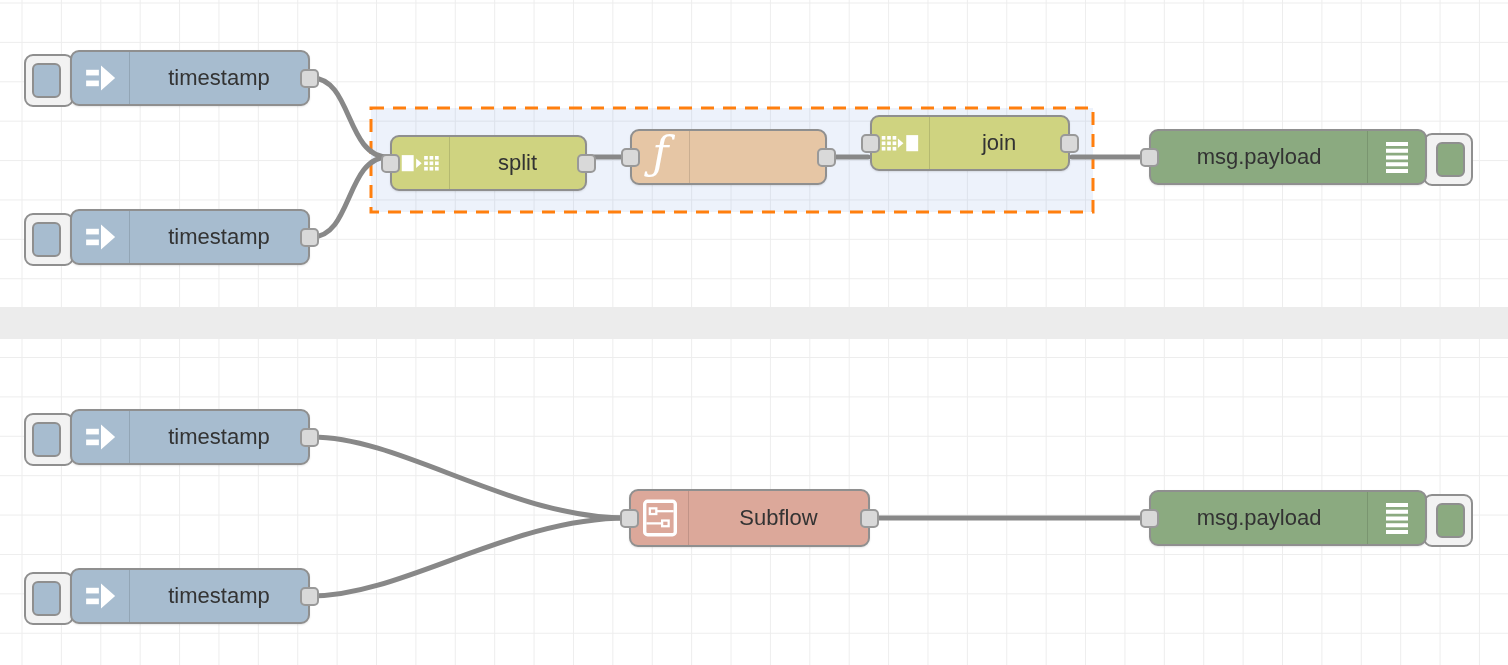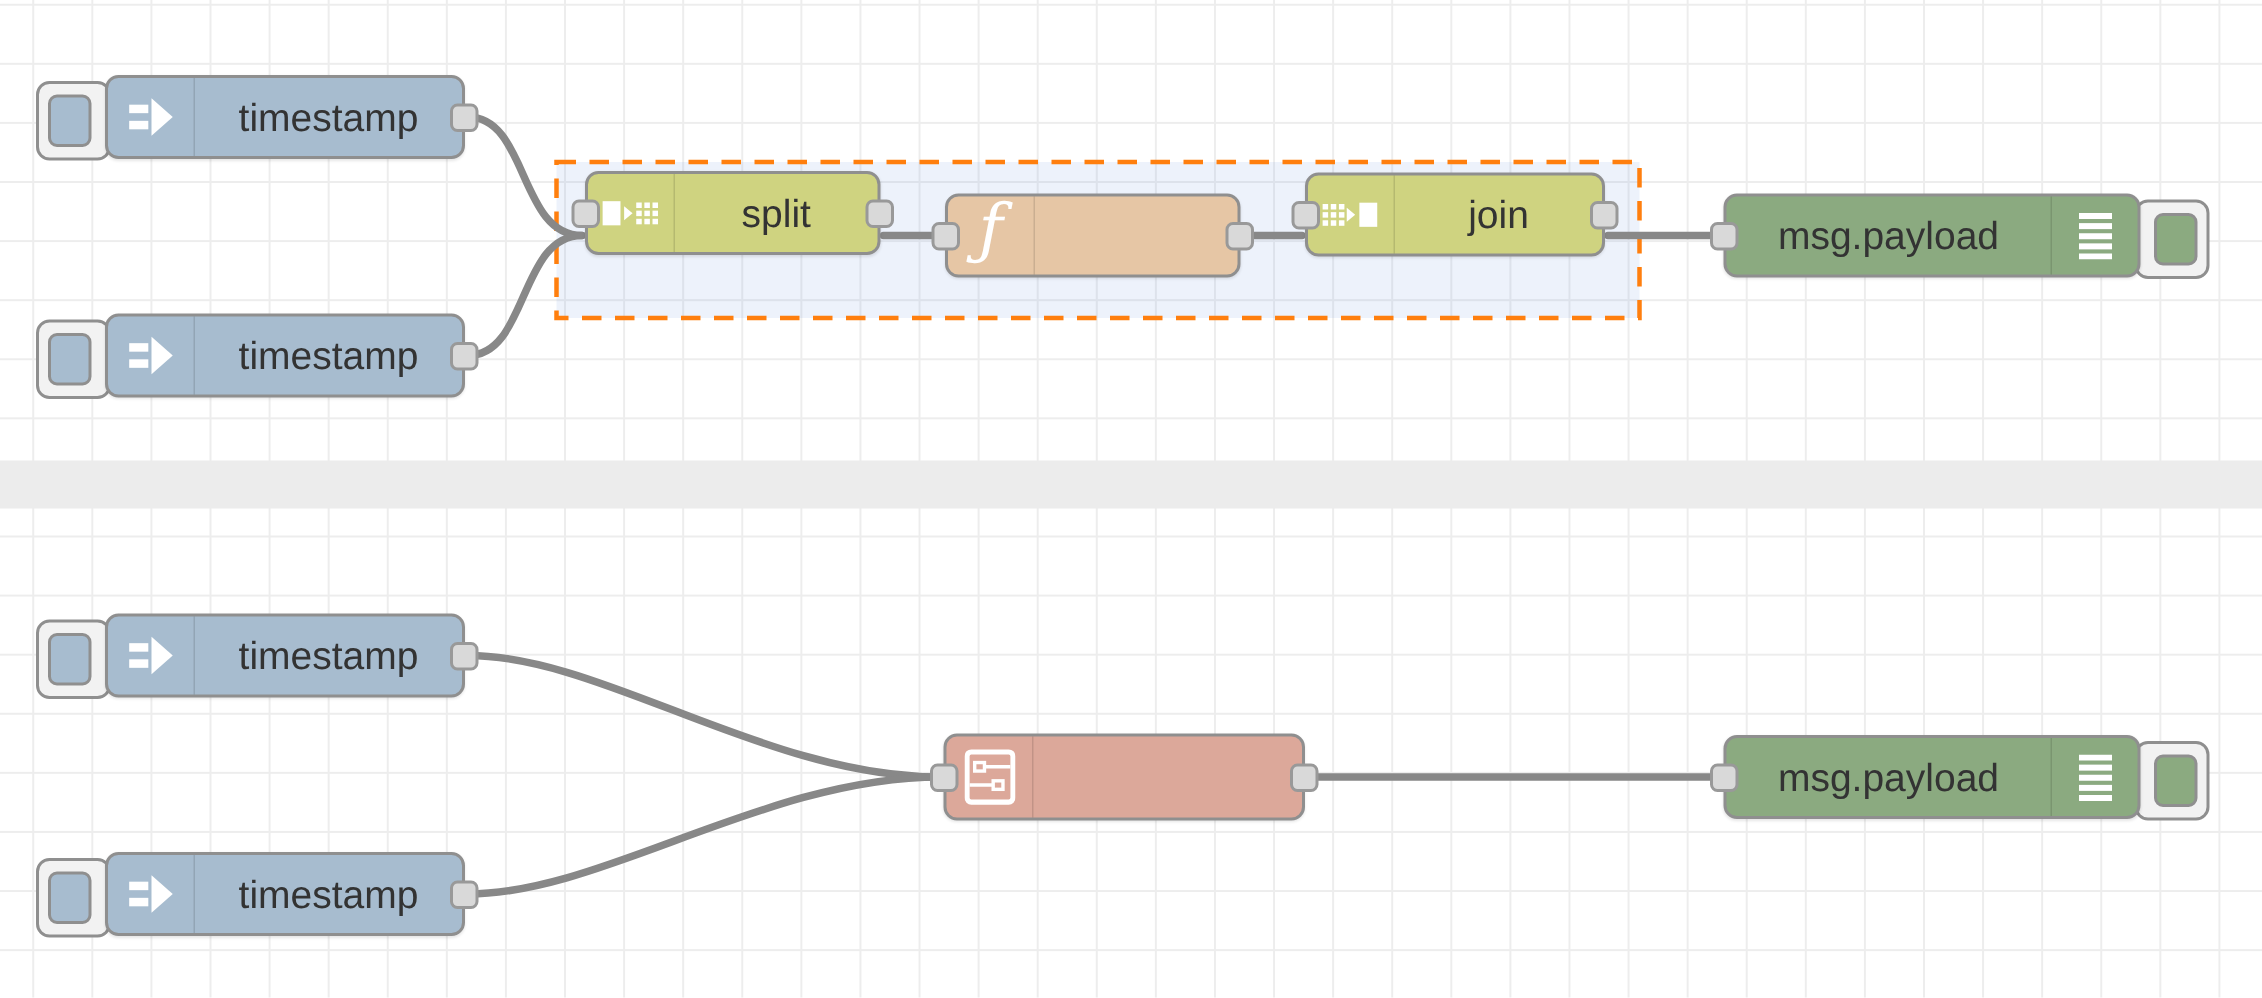--- a/index.html
+++ b/index.html
@@ -16,21 +16,21 @@
   .divider{position:absolute;left:0;width:100%;}
   svg.wires{position:absolute;left:0;top:0;}
   .node{
     position:absolute;display:flex;align-items:center;
     border:2px solid #8f8f8f;border-radius:9px;box-sizing:border-box;
     box-shadow:0 1px 2px rgba(0,0,0,0.10);
   }
   .icon-region{width:57px;align-self:stretch;display:flex;align-items:center;justify-content:center;flex:none;}
   .icon-region.left{border-right:1px solid rgba(0,0,0,0.12);}
   .icon-region.right{border-left:1px solid rgba(0,0,0,0.12);}
-  .node-label{flex:1;text-align:center;font-size:26px;color:#333;white-space:nowrap;overflow:hidden;}
+  .node-label{flex:1;text-align:center;font-size:22px;color:#333;white-space:nowrap;overflow:hidden;}
   .port{
     position:absolute;width:19px;height:19px;background:#d9d9d9;
     border:2px solid #999;border-radius:5px;box-sizing:border-box;
     top:50%;margin-top:-9.5px;
   }
   .port.in{left:-11px;}
   .port.out{right:-11px;}
   .btn{
     position:absolute;z-index:-1;width:50px;height:53px;top:2px;
     background:#f2f2f2;border:2px solid #8f8f8f;border-radius:9px;box-sizing:border-box;
@@ -87,21 +87,21 @@
               <path d="M12 3.2 L22 12 L12 20.8 Z"></path>
             </g>
           </svg>
         </div>
         <div class="node-label">timestamp</div>
         <div class="port out"></div>
         <div class="btn left">
           <div class="btn-inner" style="background: rgb(167, 188, 207);"></div>
         </div>
       </div>
-      <div class="node" style="left: 390px; top: 114px; width: 197px; height: 56px; background: rgb(207, 211, 128);">
+      <div class="node" style="left: 390px; top: 135px; width: 197px; height: 56px; background: rgb(207, 211, 128);">
         <div class="icon-region left">
           <svg width="42" height="28" viewBox="0 0 24 16">
             <g fill="#fff">
               <rect x="1" y="3.5" width="6.8" height="9.2"></rect>
               <path d="M9.2 5.4 L12.4 8.1 L9.2 10.8 Z"></path>
               <rect x="13.8" y="4" width="2.1" height="2.1"></rect>
               <rect x="13.8" y="7.1" width="2.1" height="2.1"></rect>
               <rect x="13.8" y="10.2" width="2.1" height="2.1"></rect>
               <rect x="16.9" y="4" width="2.1" height="2.1"></rect>
               <rect x="16.9" y="7.1" width="2.1" height="2.1"></rect>
@@ -201,20 +201,21 @@
           <svg width="34" height="38" viewBox="0 0 24 26">
             <g fill="none" stroke="#fff">
               <rect x="1.2" y="1.2" width="21.6" height="23.6" rx="2" stroke-width="2.4"></rect>
               <rect x="4.8" y="6.2" width="4.6" height="4" stroke-width="1.6"></rect>
               <path d="M9.4 8.2 L21.6 8.2" stroke-width="1.6"></path>
               <rect x="13.5" y="14.8" width="4.6" height="4" stroke-width="1.6"></rect>
               <path d="M2.4 16.8 L13.5 16.8" stroke-width="1.6"></path>
             </g>
           </svg>
         </div>
+        <div class="node-label">Subflow</div>
         <div class="port in"></div>
         <div class="port out"></div>
       </div>
       <div class="node" style="left: 1149px; top: 490px; width: 278px; height: 56px; background: rgb(139, 170, 128);">
         <div class="node-label">msg.payload</div>
         <div class="icon-region right">
           <svg width="24" height="31" viewBox="0 0 24 31">
             <g fill="#fff">
               <rect x="1" y="0" width="22" height="4"></rect>
               <rect x="1" y="6.75" width="22" height="4"></rect>

